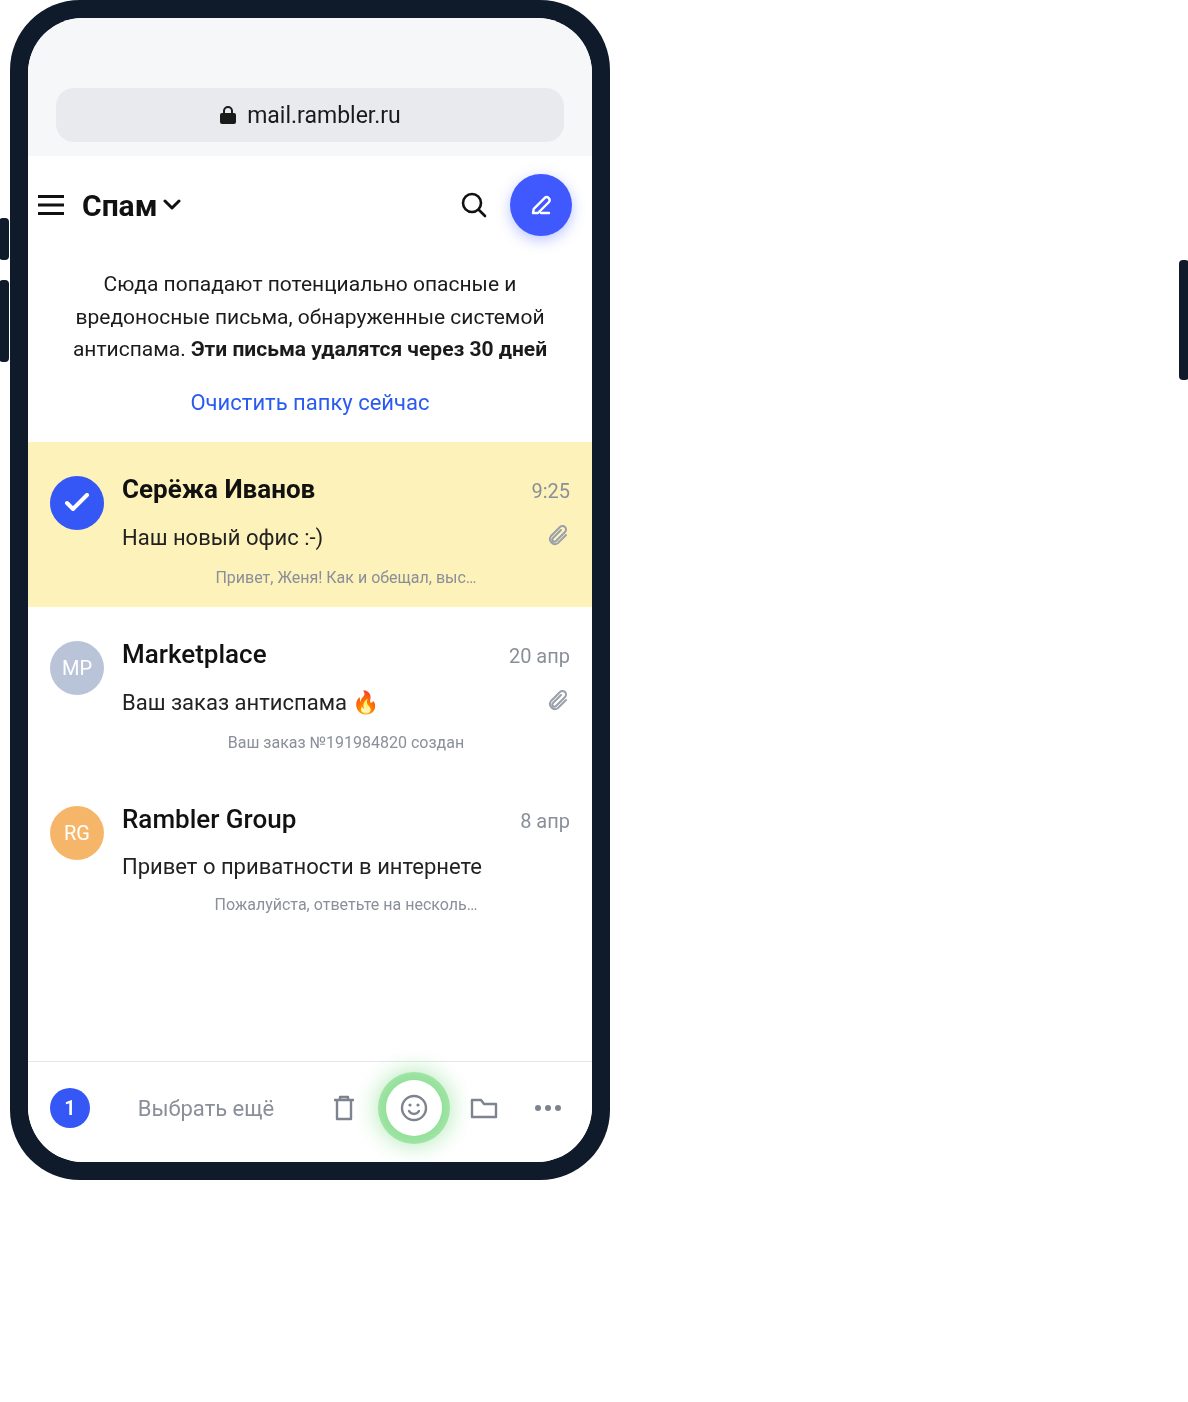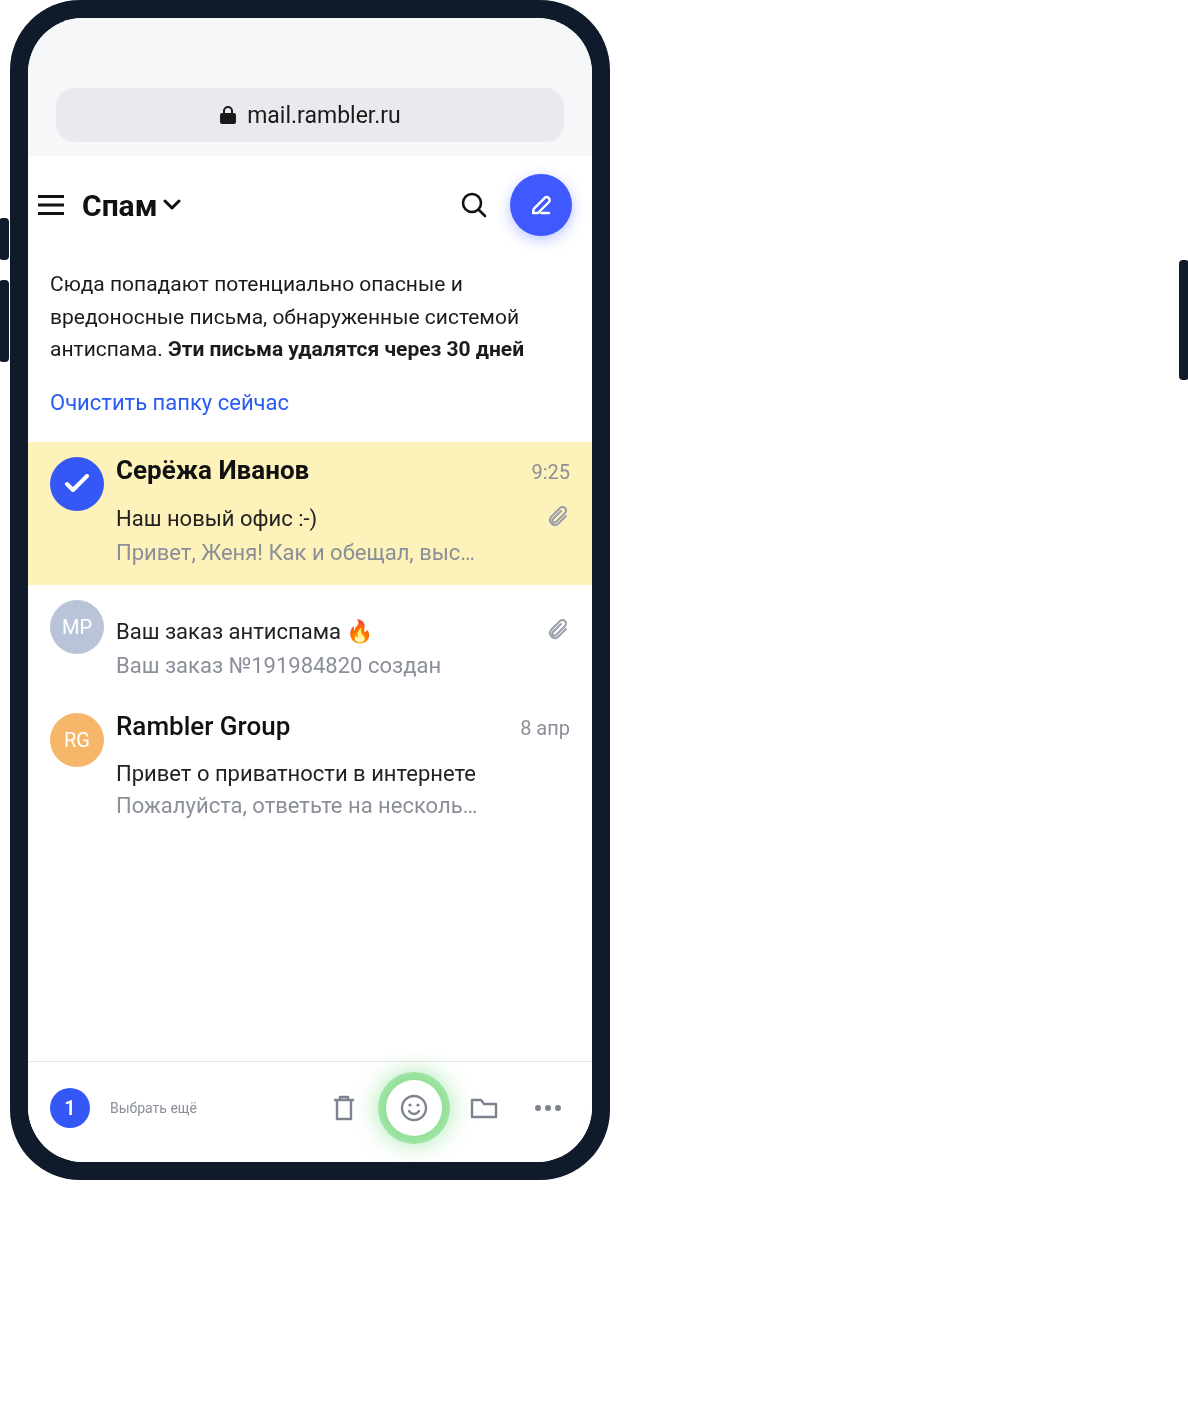--- a/index.html
+++ b/index.html
@@ -22,20 +22,21 @@
   }
   .phone-screen {
     width: 100%;
     height: 100%;
     background: #fff;
     border-radius: 55px;
     overflow: hidden;
     display: flex;
     flex-direction: column;
     position: relative;
+    text-align: center;
   }
   .notch-bar {
     position: absolute;
     top: 23px;
     left: 50%;
     transform: translateX(-50%);
     width: 48px;
     height: 6px;
     background: #4a5562;
     border-radius: 3px;
@@ -97,57 +98,57 @@
   .clear-link {
     display: block;
     margin-top: 20px;
     color: #2a5bf0;
     font-size: 22px;
   }
 
   .mail-list { flex:1; }
   .mail-item {
     display: flex;
-    padding: 13px 22px 20px 22px;
-    gap: 12px;
+    padding: 32px 22px 20px 22px;
+    gap: 18px;
   }
   .mail-item.selected { background: #fdf2b9; }
   .avatar {
     width: 54px; height: 54px; border-radius: 50%;
     display:flex; align-items:center; justify-content:center;
     font-size: 20px; color: #fff; flex: 0 0 auto;
     margin-top: 2px;
   }
   .avatar.check { background: #3457f5; }
   .avatar.mp { background: #b9c4d9; }
   .avatar.rg { background: #f6b66a; }
   .mail-body { flex: 1; min-width: 0; }
   .mail-top { display:flex; justify-content:space-between; align-items:baseline; gap:10px; }
   .mail-sender { font-size: 26px; font-weight: 700; color: #111; }
   .mail-sender.read { font-weight: 500; }
   .mail-date { font-size: 20px; color: #8a8f99; white-space:nowrap; }
   .mail-sub-row { display:flex; justify-content:space-between; align-items:center; gap:10px; margin-top:20px;}
   .mail-subject { font-size: 22px; color: #222; }
   .attach-icon { color: #9aa0aa; flex:0 0 auto; }
-  .mail-preview { font-size: 22px; color: #8a8f99; margin-top: 7px; white-space:nowrap; overflow:hidden; text-overflow:ellipsis;}
+  .mail-preview { font-size: 16px; color: #8a8f99; margin-top: 16px; white-space:nowrap; overflow:hidden; text-overflow:ellipsis;}
 
   .bottom-bar {
     border-top: 1px solid #e5e6ea;
     padding: 18px 22px 26px 22px;
     display:flex;
     align-items:center;
     gap: 20px;
   }
   .sel-count {
     width: 40px; height:40px; border-radius:50%;
     background: #3457f5; color:#fff;
     display:flex; align-items:center; justify-content:center;
     font-size:20px; font-weight:600;
   }
-  .select-more { font-size: 14px; color:#8a8f99; flex:1; }
+  .select-more { font-size: 22px; color:#8a8f99; flex:1; }
   .bb-icon {
     width:44px; height:44px; display:flex; align-items:center; justify-content:center;
     color:#7d838f;
   }
   .bb-icon.highlight {
     width:56px; height:56px; border-radius:50%;
     box-shadow: 0 0 0 8px rgba(52,199,64,0.35), 0 0 22px 10px rgba(52,199,64,0.35);
     background:#fff;
   }
 </style>
@@ -227,20 +228,24 @@
             </div>
             <div class="mail-preview">Привет, Женя! Как и обещал, выс…</div>
           </div>
         </div>
 
         <div class="mail-item">
           <div class="avatar mp">
               <span>MP</span>
             </div>
           <div class="mail-body">
+            <div class="mail-top">
+              <span class="mail-sender read">Marketplace</span>
+              <span class="mail-date">20 апр</span>
+            </div>
             <div class="mail-sub-row">
               <span class="mail-subject">Ваш заказ антиспама 🔥</span>
               <span class="attach-icon">
                 <svg width="22" height="24" viewBox="0 0 22 24" fill="none">
                     <path d="M18 11l-8 8a5 5 0 0 1-7-7L12 3a3.5 3.5 0 1 1 5 5l-9 9a2 2 0 1 1-3-3l8-8" stroke="#9aa0aa" stroke-width="2" stroke-linecap="round"></path>
                   </svg>
               </span>
             </div>
             <div class="mail-preview">Ваш заказ №191984820 создан</div>
           </div>

